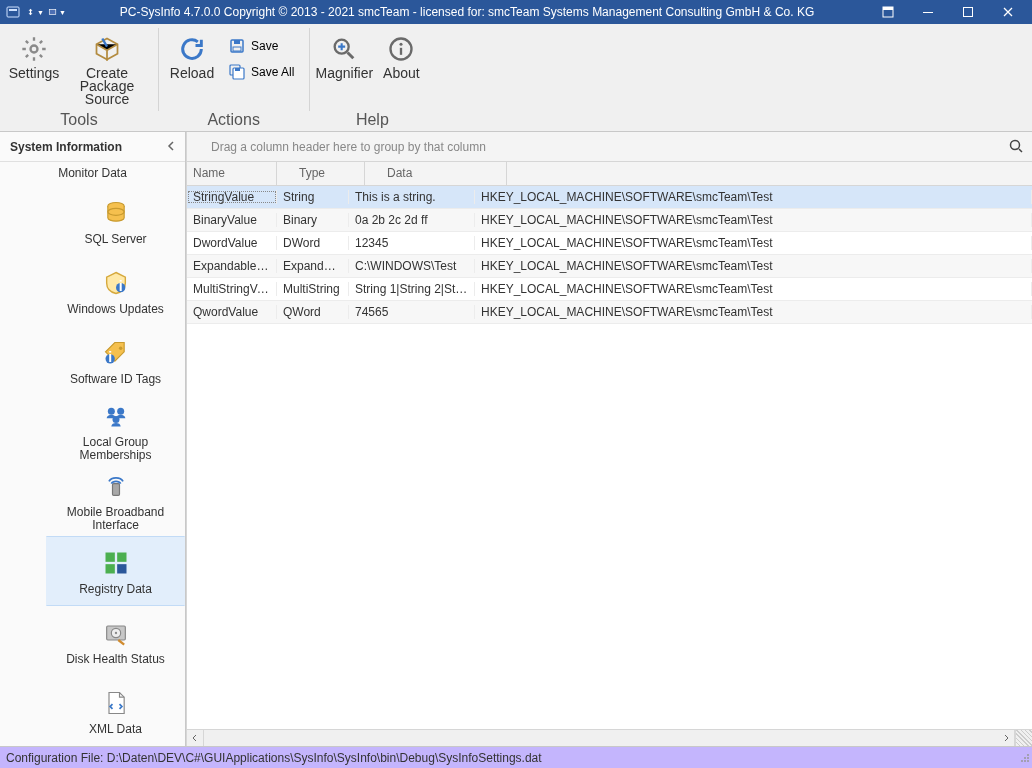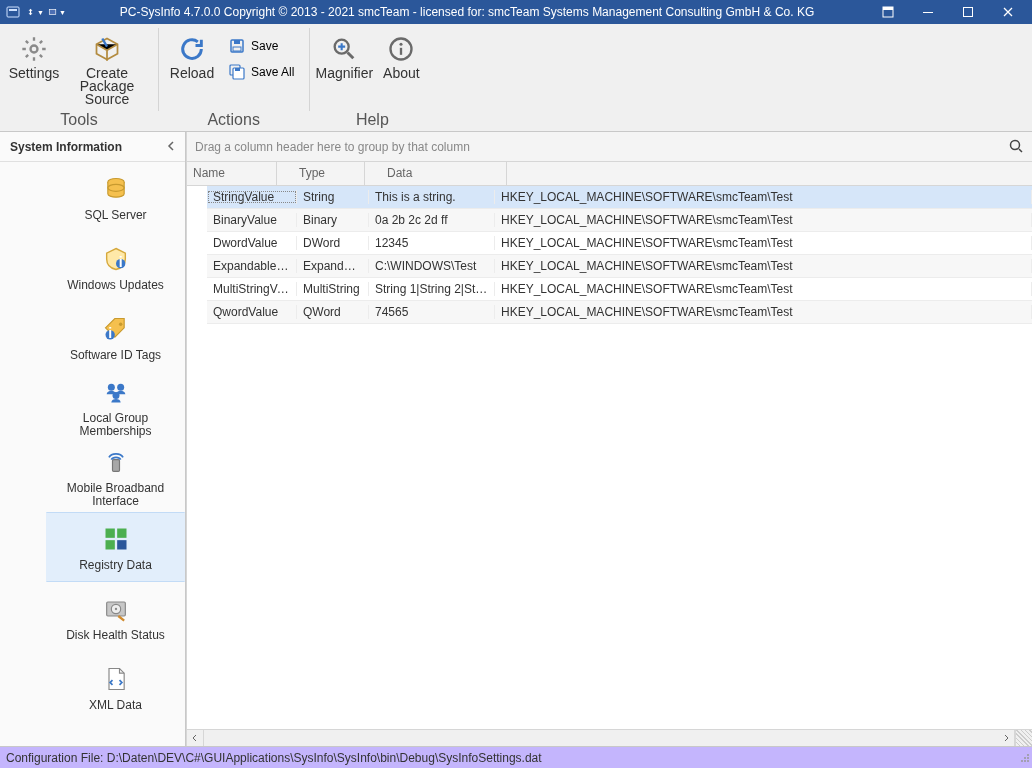--- a/index.html
+++ b/index.html
@@ -39,27 +39,27 @@
 .sidehead-collapse { position:absolute; right:6px; top:6px; cursor:pointer; width:16px; height:16px; display:flex; align-items:center; justify-content:center;}
 .sidesub { text-align:center; padding:4px 0 6px 0; color:#333;}
 .sideitems { flex:1; overflow:hidden;padding-left:46px; }
 .sitem { display:flex; flex-direction:column; align-items:center; justify-content:center; height:70px; cursor:pointer; border:1px solid transparent;}
 .sitem.selected { background:#e2eefb; border-top:1px solid #c2dbf6; border-bottom:1px solid #c2dbf6;}
 .sitem-ico { width:32px; height:32px; display:flex; align-items:center; justify-content:center;}
 .sitem-lbl { margin-top:4px; color:#333; text-align:center; line-height:13px;}
 
 
 .gridwrap { flex:1; display:flex; flex-direction:column; border-left:1px solid #d6d6d6;}
-.grouppanel { height: 30px; background:#f4f4f4; border-bottom:1px solid #d6d6d6; display:flex; align-items:center; padding-left:8px; color:#888; position:relative;}
+.grouppanel { height: 30px; background:#f4f4f4; border-bottom:1px solid #d6d6d6; display:flex; align-items:center; padding-left:24px; color:#888; position:relative;}
 .searchico { position:absolute; right:8px; top:6px; cursor:pointer;}
 .colheaders { display:flex; height: 24px; background:#f4f4f4; border-bottom:1px solid #d6d6d6;gap:16px;}
 .ch { border-right:1px solid #d6d6d6; padding:4px 6px; color:#666;}
 .ch1 { width:90px;} .ch2 { width:72px;} .ch3 { width:126px;} .ch4 { flex:1;}
 .rows { flex:1; overflow:auto; background:#fff;}
-.row { display:flex; height:23px; align-items:center; border-bottom:1px solid #ececec;margin-left:20px;}
+.row { display:flex; height:23px; align-items:center; border-bottom:1px solid #ececec;}
 .row .cell { border-right:1px solid #ececec; padding:0 6px; white-space:nowrap; overflow:hidden; text-overflow:ellipsis; color:#333;}
 .row.selected { background:#d6e6f9 !important;}
 .row.selected .cell:first-child { outline:1px dotted #888; outline-offset:-2px;}
 .row:nth-child(even){ background:#f7f7f7;}
 .c1 {width:90px;} .c2{width:72px;} .c3{width:126px;} .c4{flex:1;}
 .hscroll { height:17px; background:#f0f0f0; border-top:1px solid #d6d6d6; display:flex; align-items:center;}
 .hscroll .arrow{width:17px; height:17px; display:flex; align-items:center; justify-content:center; border-right:1px solid #d6d6d6; cursor:pointer;}
 .hscroll .arrow:last-child{border-left:1px solid #d6d6d6; border-right:none; margin-left:auto;}
 .hscroll .corner{width:17px; height:17px; border-left:1px solid #d6d6d6; background:repeating-linear-gradient(45deg,#ccc,#ccc 1px,transparent 1px,transparent 3px);}
 
@@ -213,20 +213,21 @@
 
   <div class="sidebar">
     <div class="sidehead">
       <span class="sidehead-title">System Information</span>
       <span class="sidehead-collapse">
         <svg width="10" height="10" viewBox="0 0 10 10">
             <path d="M7 1 L3 5 L7 9" fill="none" stroke="#666" stroke-width="1.5"></path>
           </svg>
       </span>
     </div>
+    <div class="sidesub">Monitor Data</div>
     <div class="sideitems" id="sideitems">
         <div class="sitem">
           <span class="sitem-ico">
             <svg width="28" height="28" viewBox="0 0 24 24">
               <ellipse cx="12" cy="6" rx="7" ry="3" fill="#f5c04e" stroke="#c89a2f"></ellipse>
               <path d="M5 6v10c0 1.7 3.1 3 7 3s7-1.3 7-3V6" fill="#f5c04e" stroke="#c89a2f"></path>
               <ellipse cx="12" cy="11" rx="7" ry="3" fill="none" stroke="#c89a2f"></ellipse>
             </svg>
           </span>
           <span class="sitem-lbl">SQL Server</span>

